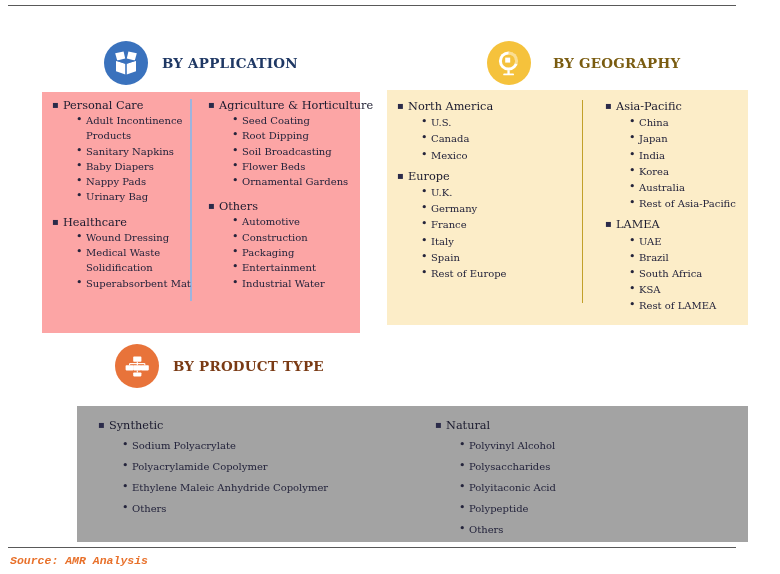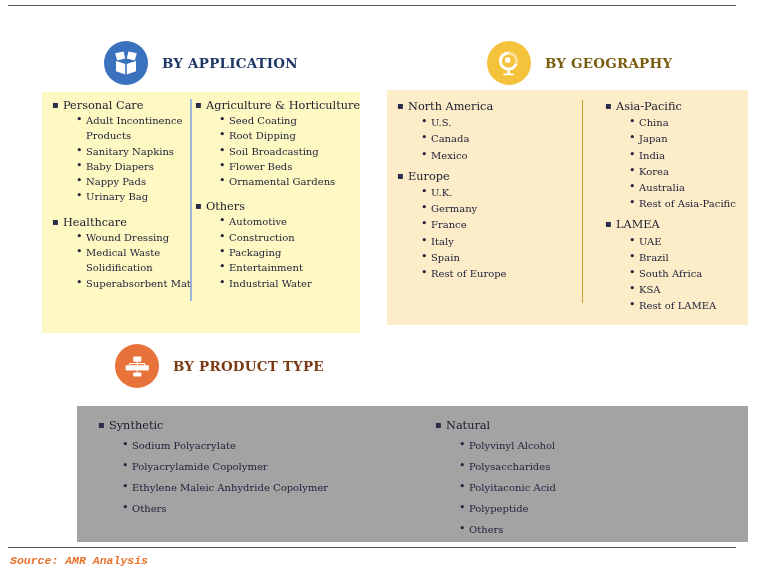--- a/index.html
+++ b/index.html
@@ -61,39 +61,39 @@
     font-size: 13.5px;
     letter-spacing: 0.2px;
     margin-left: 14px;
     white-space: nowrap;
   }
 
   #hdr-application { left: 104px; top: 41px; }
   #hdr-application .sec-icon { background: #3a72bd; }
   #hdr-application .sec-title { color: #1f3864; }
 
-  #hdr-geography { left: 487px; top: 41px; }
+  #hdr-geography { left: 487px; top: 41px; gap: 8px; }
   #hdr-geography .sec-icon { background: #f5c23c; }
   #hdr-geography .sec-title { color: #7a5c10; }
 
   #hdr-producttype { left: 115px; top: 344px; }
   #hdr-producttype .sec-icon { background: #e8733a; }
   #hdr-producttype .sec-title { color: #7a3a14; }
 
   
   .panel {
     position: absolute;
     box-sizing: border-box;
   }
   #panel-application {
     left: 42px;
     top: 92px;
     width: 318px;
     height: 241px;
-    background: #fef9c3;
+    background: #fca5a5;
   }
   #panel-geography {
     left: 387px;
     top: 90px;
     width: 361px;
     height: 235px;
     background: #fcedc8;
   }
   #panel-producttype {
     left: 77px;
@@ -177,21 +177,21 @@
     left: 0;
     top: -1px;
     font-size: 11px;
     color: #23233b;
   }
   ul.sub li.wrap { white-space: normal; max-width: 130px; }
   .grp-gap { height: 9px; }
 
   
   #app-col-left  { width: 150px; padding-left: 10px; }
-  #app-col-right { width: 168px; padding-left: 3px; }
+  #app-col-right { width: 168px; padding-left: 16px; }
 
   #geo-col-left  { width: 196px; padding-left: 10px; }
   #geo-col-right { width: 165px; padding-left: 22px; }
 
   #pt-col-left   { width: 345px; padding-left: 21px; }
   #pt-col-right  { width: 326px; padding-left: 13px; }
 
   #panel-producttype ul.sub li { line-height: 21px; }
   #panel-producttype li.grp-item > .grp-label { line-height: 18px; }
   #panel-producttype .col { padding-top: 11px; }

